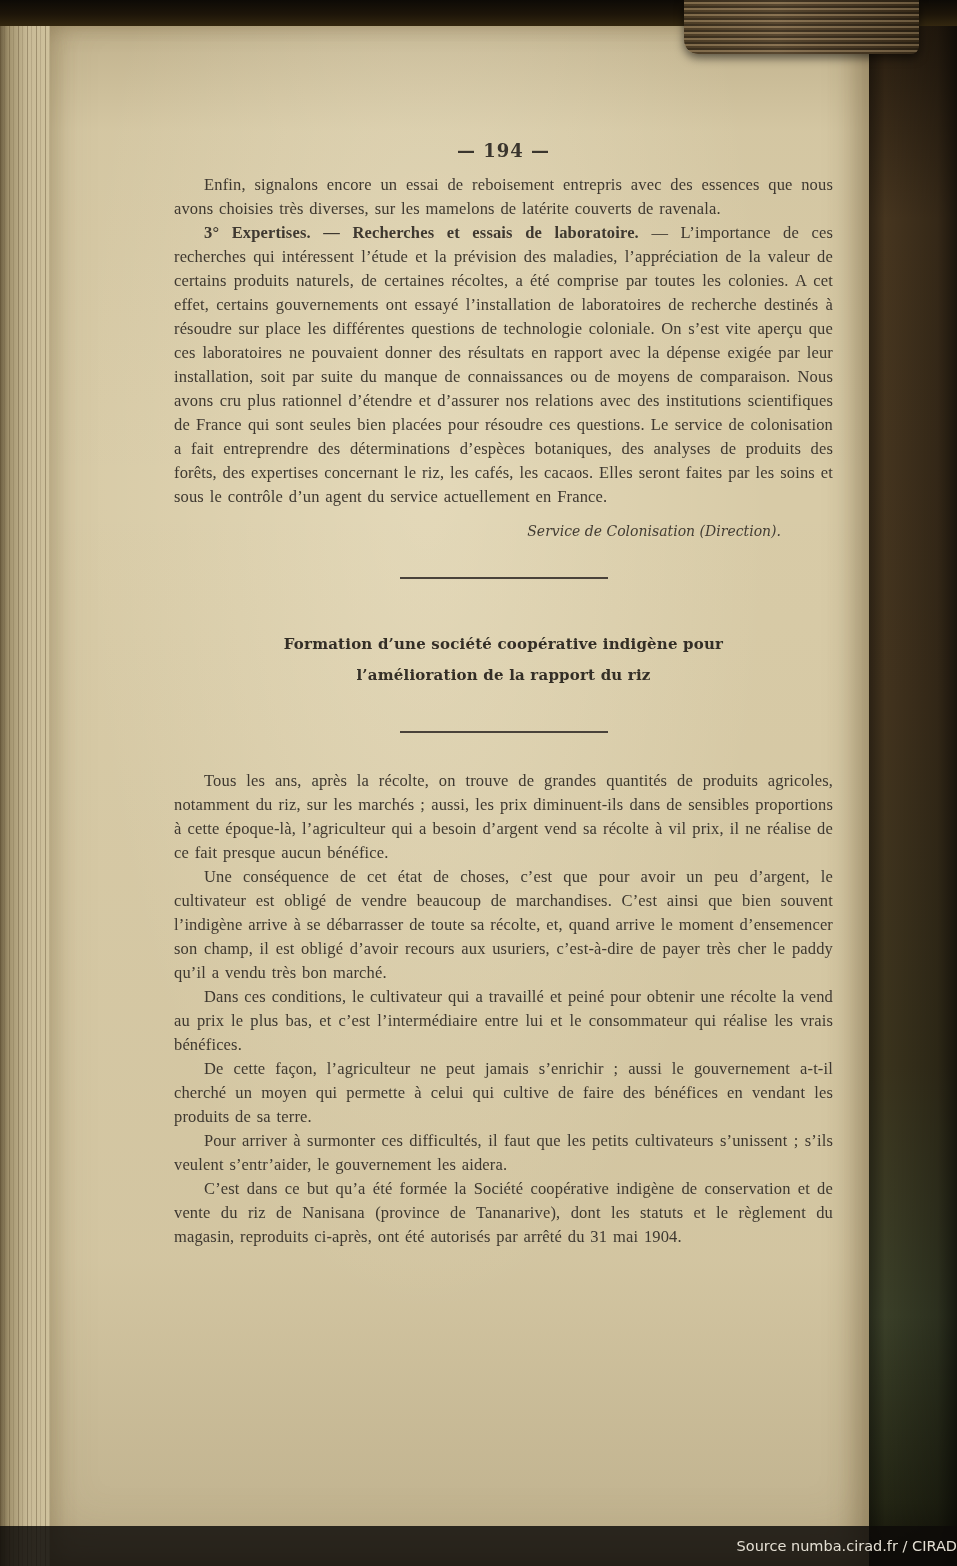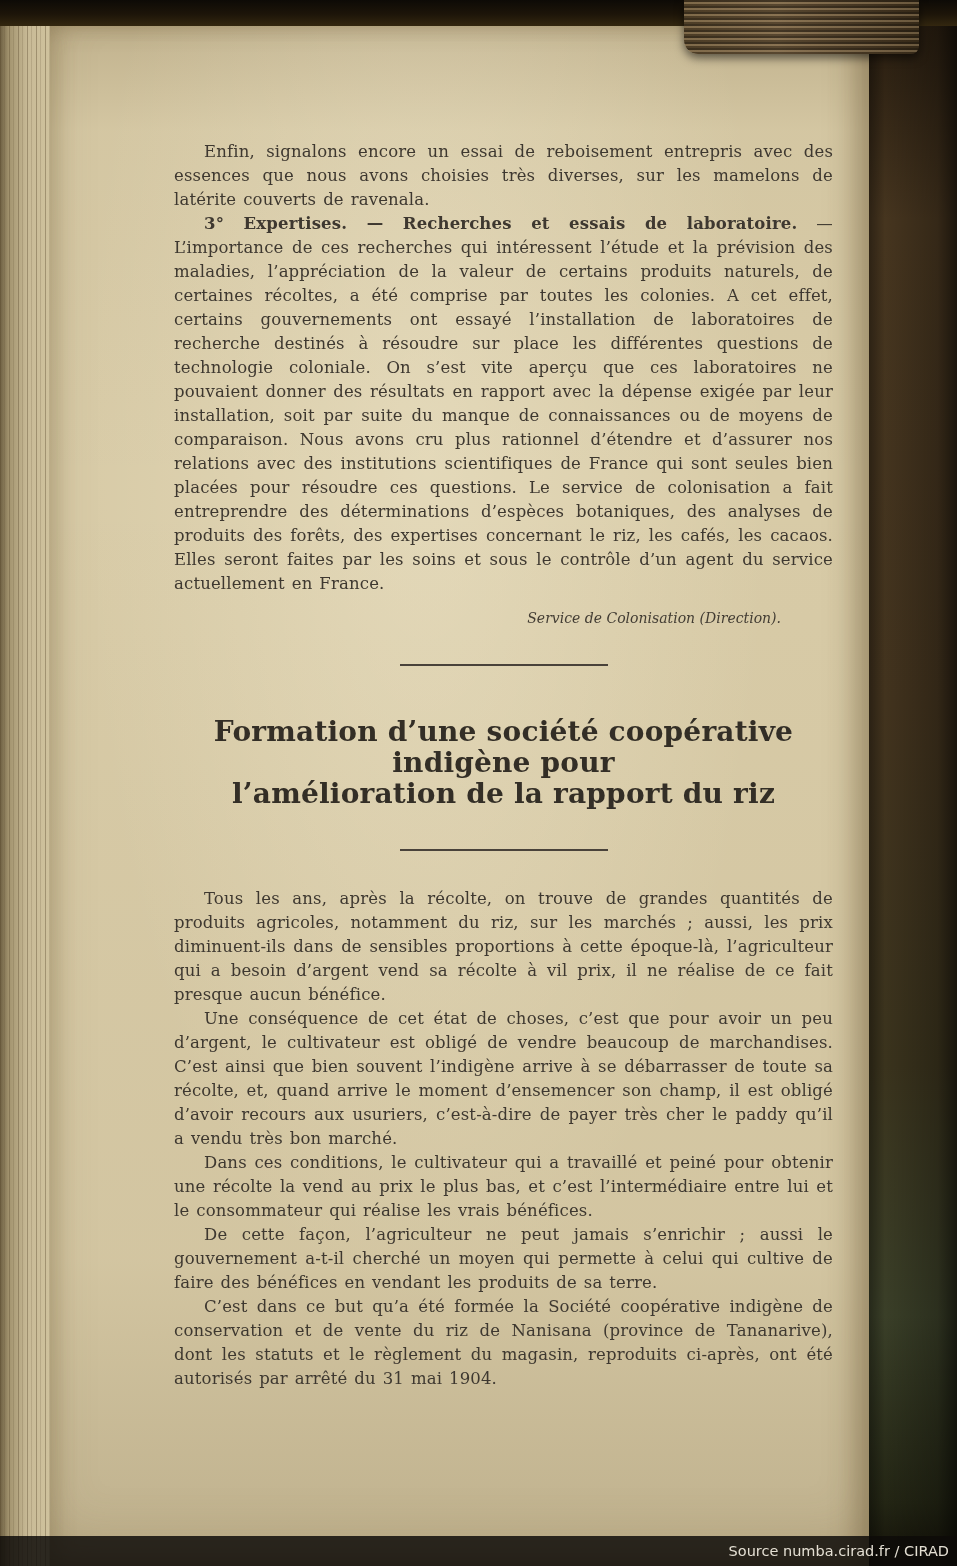--- a/index.html
+++ b/index.html
@@ -68,71 +68,73 @@
     margin-bottom:12px;
   }
   .para{
     margin:0;
     text-indent:30px;
     text-align:justify;
     font-size:16.5px;
     line-height:24px;
     letter-spacing:0.15px;
     word-spacing:1.5px;
+    font-family:Liberation Serif, serif;
   }
   .para .lead{font-weight:bold;}
   .signature{
     margin:14px 52px 0 0;
     text-align:right;
     font-style:italic;
     font-size:14px;
     color:#423c33;
   }
   .rule{
     width:208px;height:2px;
     background:#49423a;
     margin:38px auto 0;
   }
   .heading{
     margin:50px auto 0;
     text-align:center;
-    font-size:28px;
+    font-size:15px;
     font-weight:bold;
     line-height:31px;
     color:#332e26;
     letter-spacing:0.2px;
   }
   .heading .hl{display:block;}
   .rule2{margin-top:40px;}
   .first-s2{margin-top:36px;}
   
   .source-bar{
-    position:absolute;left:0;right:0;bottom:0;height:30px;
+    position:absolute;left:0;right:0;bottom:0;height:40px;
     background:rgba(13,11,8,0.84);
     display:flex;align-items:center;justify-content:flex-end;
-    padding-right:8px;box-sizing:border-box;
+    padding-right:0;box-sizing:border-box;
     font-family:"DejaVu Sans", sans-serif;
     font-size:14.5px;
     color:#e4dfd3;
     z-index:6;
   }
 </style>
 </head>
 <body>
 
 <div class="scan">
 
   <div class="page-stack"></div>
   <div class="cover-right"></div>
   <div class="top-band"></div>
   <div class="top-right-pages"></div>
 
   <div class="page">
     <div class="content">
 
+      <div class="page-number">— 194 —</div>
 
       <p class="para">Enfin, signalons encore un essai de reboisement entrepris avec des essences que nous avons choisies très diverses, sur les mamelons de latérite couverts de ravenala.</p>
 
       <p class="para"><b class="lead">3° Expertises. — Recherches et essais de laboratoire.</b><span> — L’importance de ces recherches qui intéressent l’étude et la prévision des maladies, l’appréciation de la valeur de certains produits naturels, de certaines récoltes, a été comprise par toutes les colonies. A cet effet, certains gouvernements ont essayé l’installation de laboratoires de recherche destinés à résoudre sur place les différentes questions de technologie coloniale. On s’est vite aperçu que ces laboratoires ne pouvaient donner des résultats en rapport avec la dépense exigée par leur installation, soit par suite du manque de connaissances ou de moyens de comparaison. Nous avons cru plus rationnel d’étendre et d’assurer nos relations avec des institutions scientifiques de France qui sont seules bien placées pour résoudre ces questions. Le service de colonisation a fait entreprendre des déterminations d’espèces botaniques, des analyses de produits des forêts, des expertises concernant le riz, les cafés, les cacaos. Elles seront faites par les soins et sous le contrôle d’un agent du service actuellement en France.</span></p>
 
 
       <div class="signature">Service de Colonisation (Direction).</div>
 
       <div class="rule"></div>
 
@@ -140,20 +142,21 @@
         <span class="hl">Formation d’une société coopérative indigène pour</span>
         <span class="hl">l’amélioration de la rapport du riz</span>
       </h1>
 
       <div class="rule rule2"></div>
 
       <p class="para first-s2">Tous les ans, après la récolte, on trouve de grandes quantités de produits agricoles, notamment du riz, sur les marchés ; aussi, les prix diminuent-ils dans de sensibles proportions à cette époque-là, l’agriculteur qui a besoin d’argent vend sa récolte à vil prix, il ne réalise de ce fait presque aucun bénéfice.</p>
       <p class="para">Une conséquence de cet état de choses, c’est que pour avoir un peu d’argent, le cultivateur est obligé de vendre beaucoup de marchandises. C’est ainsi que bien souvent l’indigène arrive à se débarrasser de toute sa récolte, et, quand arrive le moment d’ensemencer son champ, il est obligé d’avoir recours aux usuriers, c’est-à-dire de payer très cher le paddy qu’il a vendu très bon marché.</p>
       <p class="para">Dans ces conditions, le cultivateur qui a travaillé et peiné pour obtenir une récolte la vend au prix le plus bas, et c’est l’intermédiaire entre lui et le consommateur qui réalise les vrais bénéfices.</p>
       <p class="para">De cette façon, l’agriculteur ne peut jamais s’enrichir ; aussi le gouvernement a-t-il cherché un moyen qui permette à celui qui cultive de faire des bénéfices en vendant les produits de sa terre.</p>
+      <p class="para">Pour arriver à surmonter ces difficultés, il faut que les petits cultivateurs s’unissent ; s’ils veulent s’entr’aider, le gouvernement les aidera.</p>
       <p class="para">C’est dans ce but qu’a été formée la Société coopérative indigène de conservation et de vente du riz de Nanisana (province de Tananarive), dont les statuts et le règlement du magasin, reproduits ci-après, ont été autorisés par arrêté du 31 mai 1904.</p>
 
     </div>
   </div>
 
   <div class="source-bar">
     <span>Source numba.cirad.fr / CIRAD</span>
   </div>
 
 </div>

